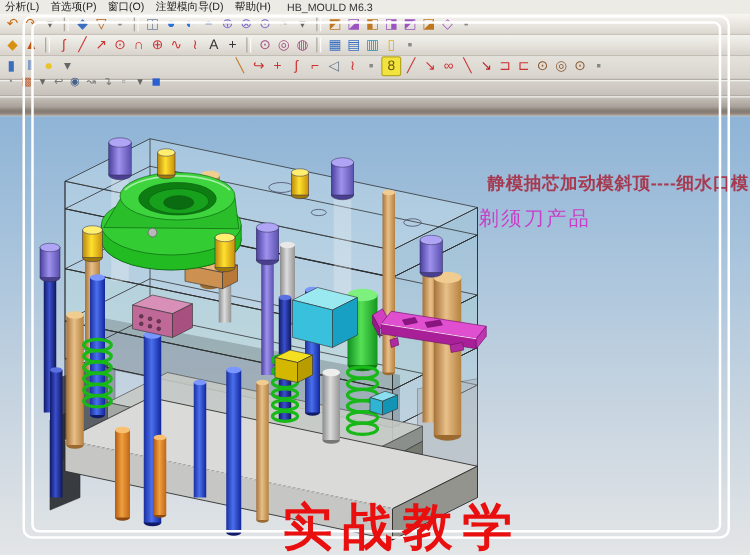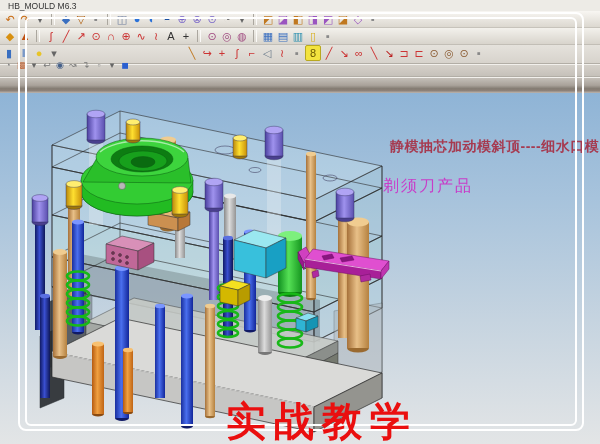--- a/index.html
+++ b/index.html
@@ -39,34 +39,41 @@
     border-left:1px solid #aba79f;border-right:1px solid #fbfaf8;}
   
   .viewport{
     position:absolute;left:0;top:93px;width:600px;height:351px;z-index:1;
     background:linear-gradient(180deg,#8fb4d6 0%,#a7c3dc 30%,#c6d4e0 65%,#e3e5e6 100%);
   }
   svg.model{position:absolute;left:0;top:0;width:600px;height:444px;z-index:2;pointer-events:none;}
   .annot1{position:absolute;left:390px;top:138px;z-index:3;font-size:14px;font-weight:bold;
     color:#a63a50;white-space:nowrap;letter-spacing:.5px;}
   .annot2{position:absolute;left:383px;top:165px;z-index:3;font-size:16px;
-    color:#c83cc8;white-space:nowrap;letter-spacing:2px;margin-top:11px;}
+    color:#c83cc8;white-space:nowrap;letter-spacing:2px;}
   .watermark{position:absolute;left:226px;top:394px;z-index:6;font-size:40px;font-weight:bold;
     color:#ea0f0f;white-space:nowrap;letter-spacing:8px;font-family:"DejaVu Serif","Liberation Serif",serif;}
   
   .frame-outer{position:absolute;left:18px;top:12px;width:566px;height:419px;z-index:5;
     border:2px solid #fff;border-radius:8px;box-sizing:border-box;pointer-events:none;}
   .frame-inner{position:absolute;left:25px;top:17px;width:552px;height:409px;z-index:5;
     border:2px solid #fff;border-radius:6px;box-sizing:border-box;pointer-events:none;}
 </style>
 </head>
 <body>
 
 <div class="chrome">
   <div class="menubar">
+    <span style="display:flex;gap:9px;">
+        <span class="menu-item">分析(L)</span>
+        <span class="menu-item">首选项(P)</span>
+        <span class="menu-item">窗口(O)</span>
+        <span class="menu-item">注塑模向导(D)</span>
+        <span class="menu-item">帮助(H)</span>
+      </span>
     <span class="session-title">HB_MOULD M6.3</span>
   </div>
   <div class="tbrow tbrow1">
       <span class="tb-icon" style="color: rgb(201, 106, 16);">↶</span>
       <span class="tb-icon" style="color: rgb(201, 106, 16);">↷</span>
       <span class="tb-icon" style="color: rgb(102, 102, 102);">▾</span>
       <span class="tb-sep"></span>
       <span class="tb-icon" style="color: rgb(58, 111, 192);">◆</span>
       <span class="tb-icon" style="color: rgb(176, 96, 16);">▽</span>
       <span class="tb-icon" style="color: rgb(136, 136, 136);">▪</span>

